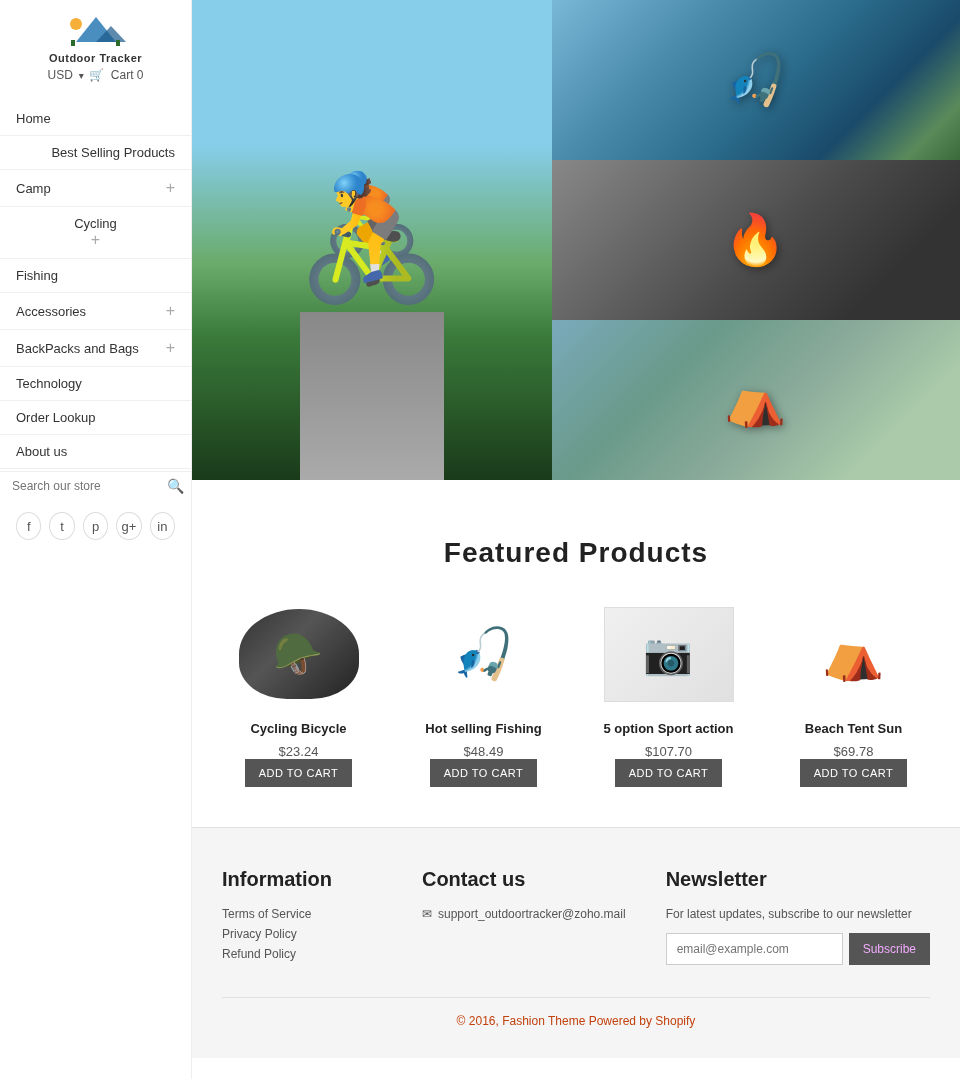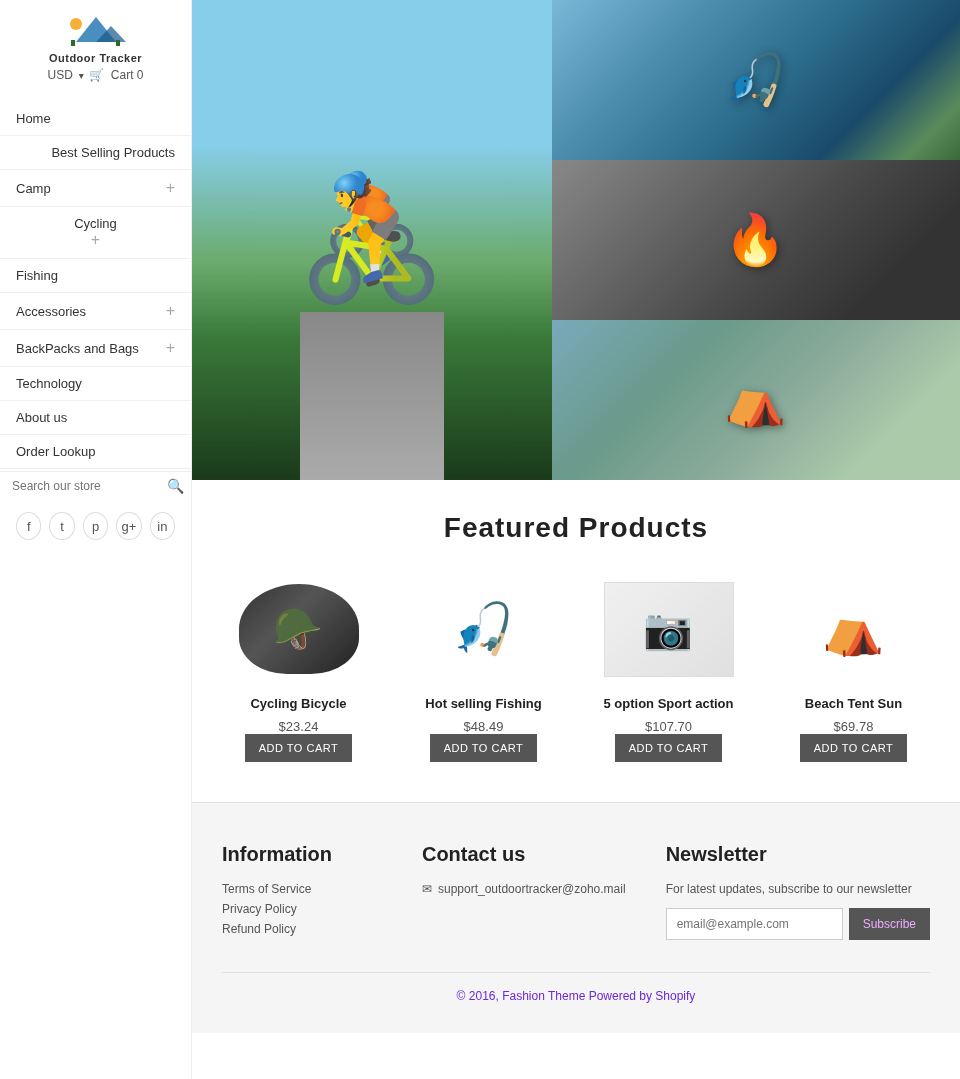--- a/index.html
+++ b/index.html
@@ -138,21 +138,21 @@
     .img-tent {
       background: linear-gradient(135deg, #6a9a7a 0%, #8a8a6a 30%, #7a9aaa 60%, #9abaaa 80%);
       display: flex;
       align-items: center;
       justify-content: center;
       font-size: 48px;
     }
 
     
     .featured-section {
-      padding: 32px 20px 40px;
+      padding: 57px 20px 40px;
       text-align: center;
     }
     .featured-title {
       font-size: 28px;
       font-weight: bold;
       color: #222;
       margin-bottom: 30px;
       letter-spacing: 1px;
     }
     .products-grid {
@@ -253,21 +253,21 @@
       background: #555;
       color: #f0abfc;
       border: none;
       padding: 8px 14px;
       font-size: 12px;
       cursor: pointer;
     }
     .footer-bottom {
       text-align: center;
       font-size: 12px;
-      color: #6d28d9;
+      color: #c2410c;
       border-top: 1px solid #e0e0e0;
       padding-top: 16px;
     }
 
     
     .logo-container {
       display: flex;
       flex-direction: column;
       align-items: center;
       padding: 12px;
@@ -321,24 +321,24 @@
         <span class="nav-plus">+</span>
       </a>
       <a href="#" class="nav-item" style="text-decoration: none; color: rgb(51, 51, 51);">
         <span>BackPacks and Bags</span>
         <span class="nav-plus">+</span>
       </a>
       <a href="#" class="nav-item" style="text-decoration: none; color: rgb(51, 51, 51);">
         <span>Technology</span>
       </a>
       <a href="#" class="nav-item" style="text-decoration: none; color: rgb(51, 51, 51);">
+        <span>Order Lookup</span>
+      </a>
+      <a href="#" class="nav-item" style="text-decoration: none; color: rgb(51, 51, 51);">
         <span>About us</span>
-      </a>
-      <a href="#" class="nav-item" style="text-decoration: none; color: rgb(51, 51, 51);">
-        <span>Order Lookup</span>
       </a>
     </nav>
 
   <div class="search-bar">
     <input type="text" placeholder="Search our store" style="">
     <span class="search-icon">🔍</span>
   </div>
 
   <div class="social-icons">
     <a class="social-btn" href="#">f</a>

